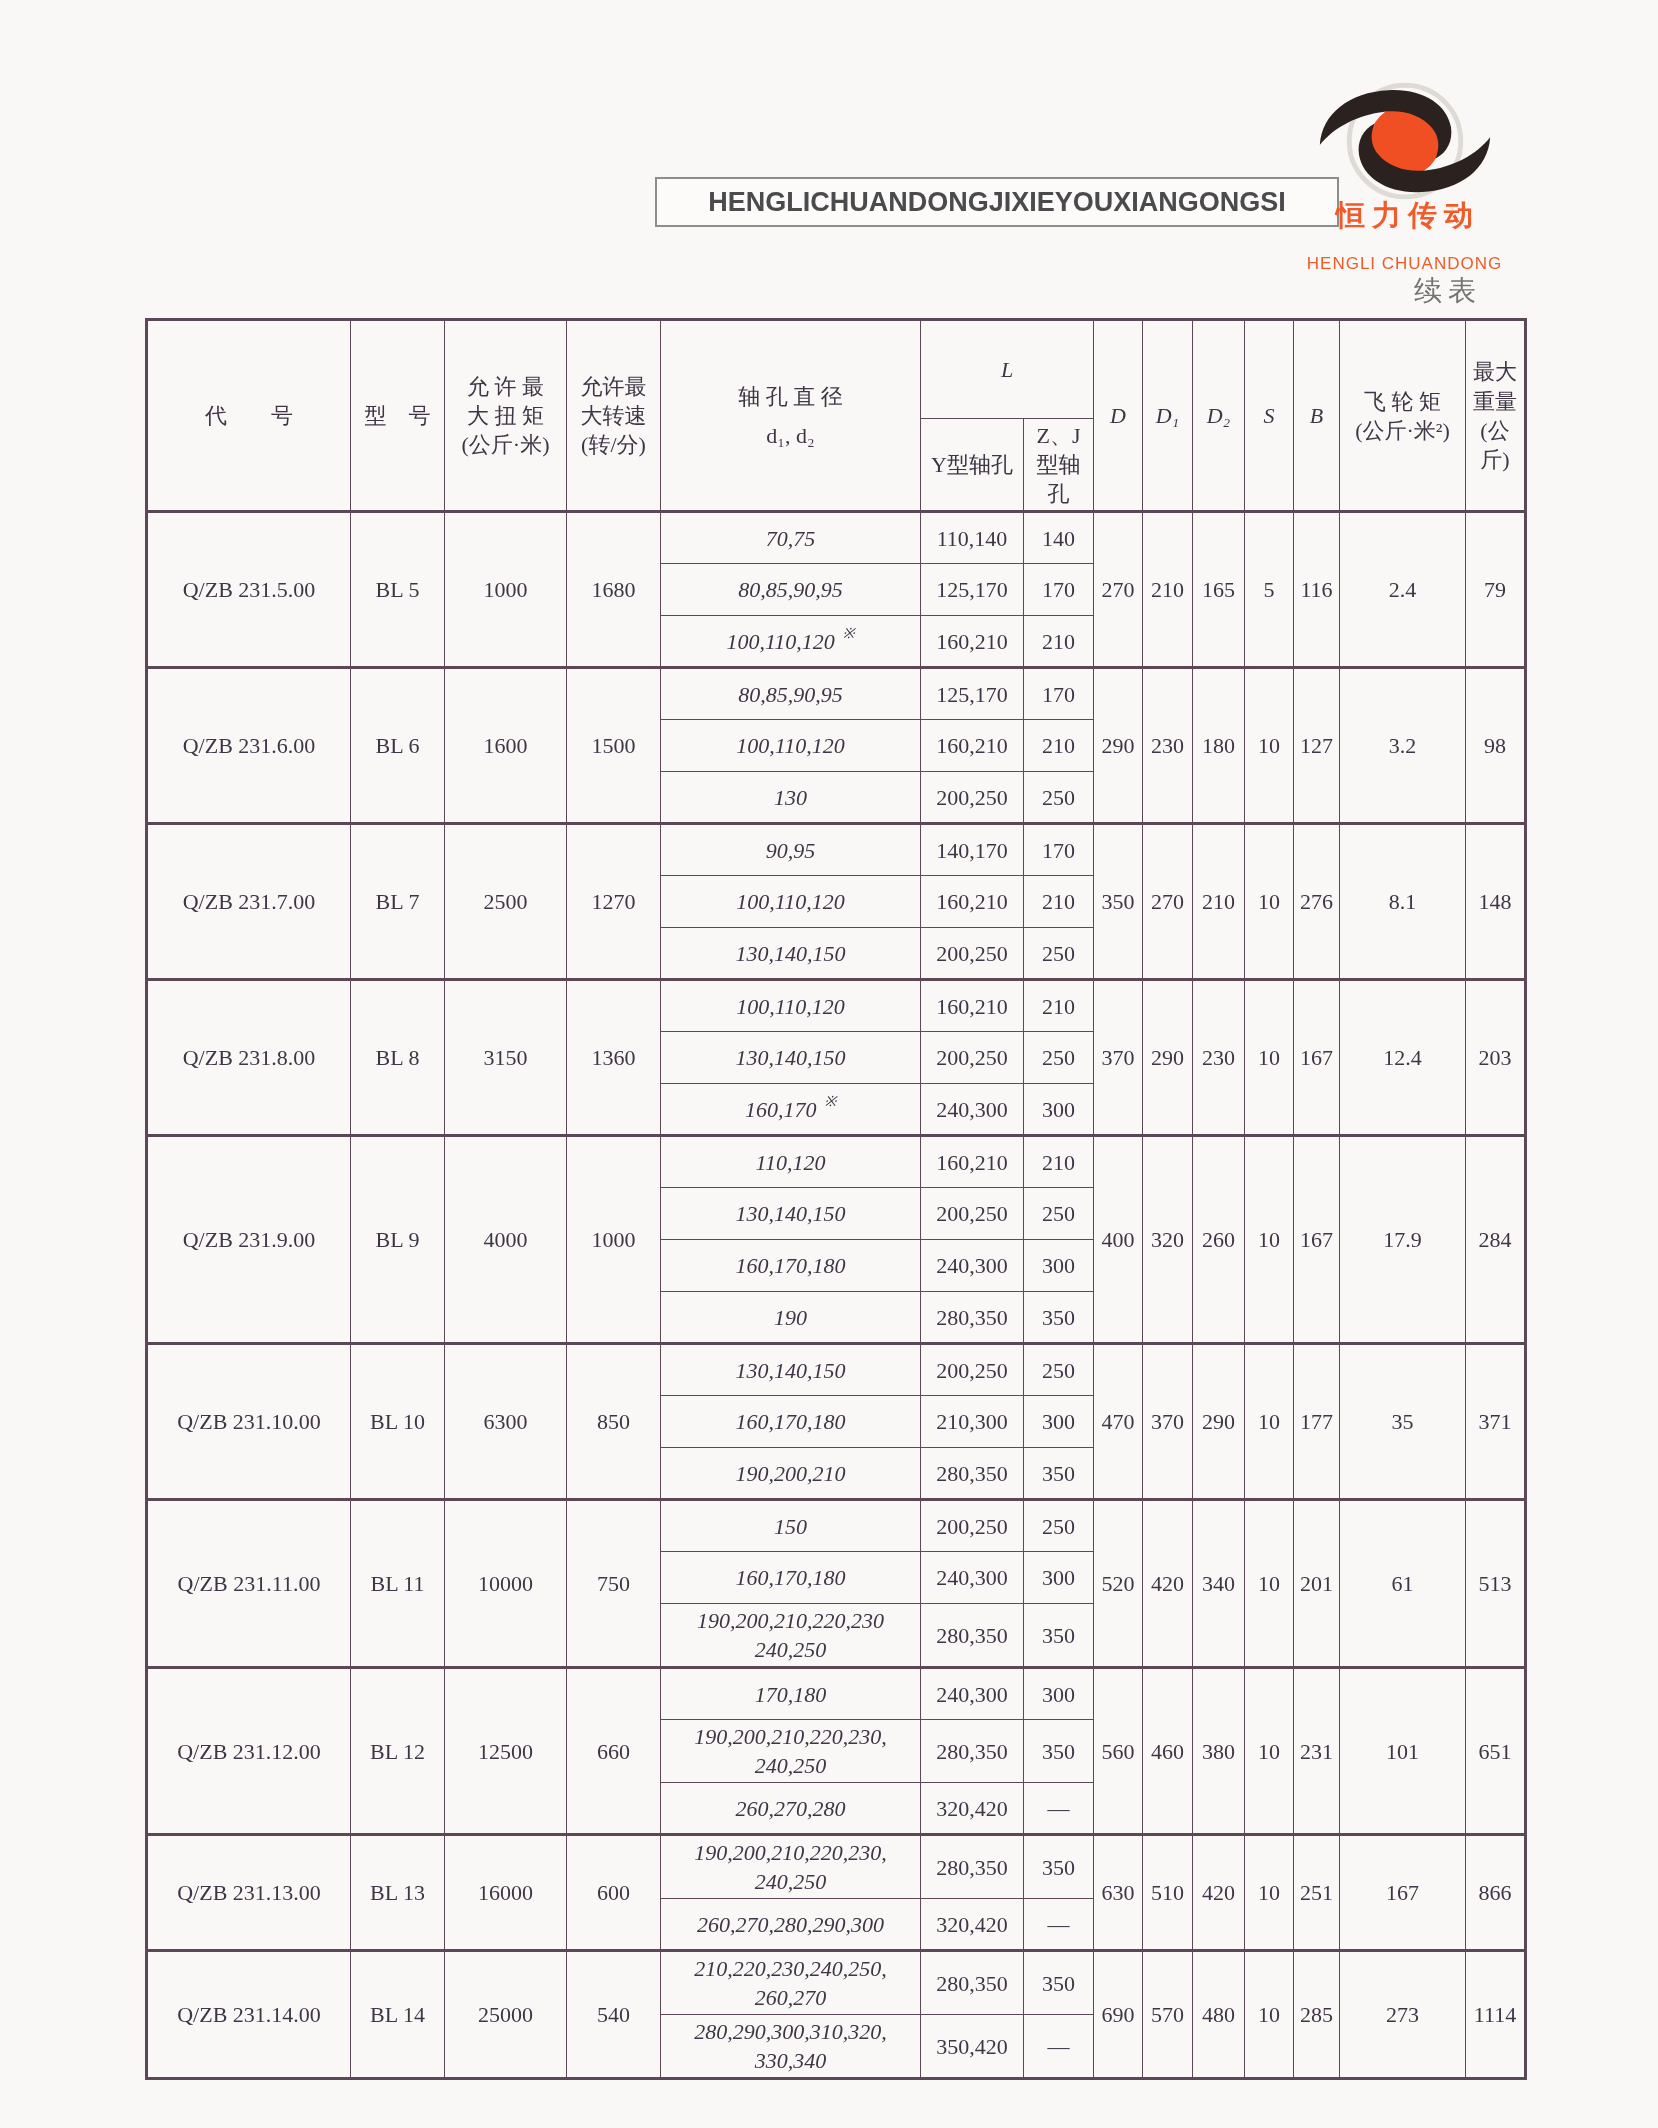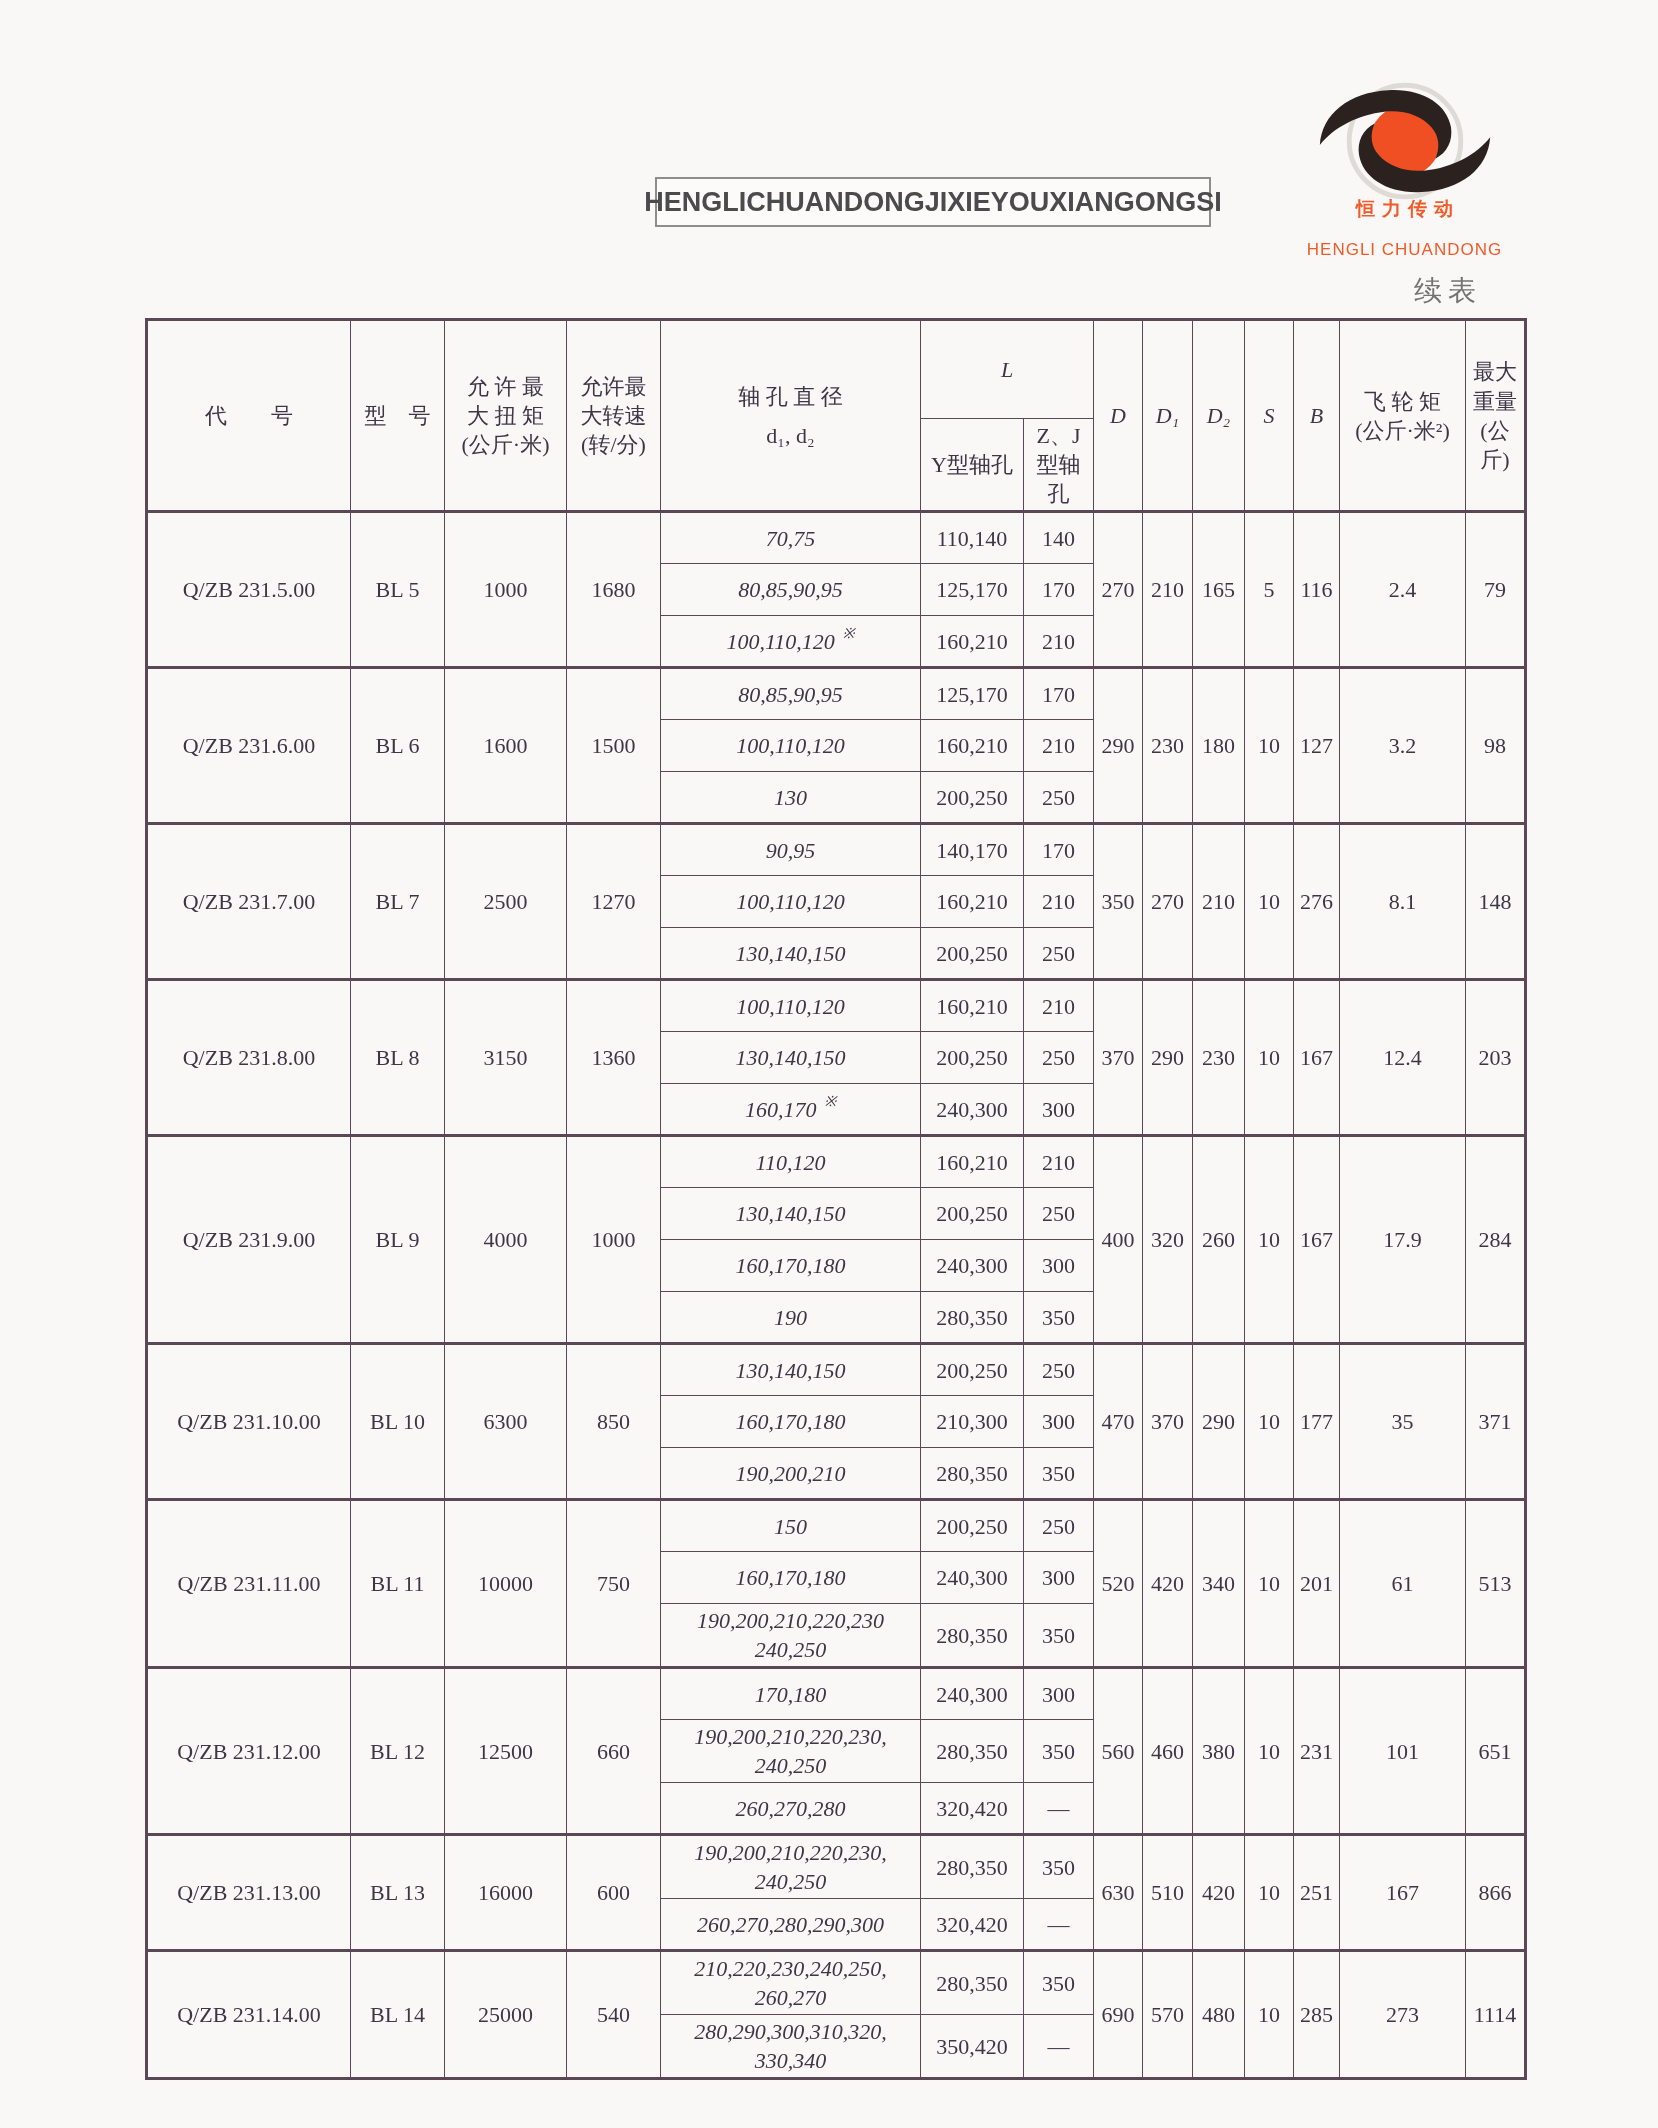--- a/index.html
+++ b/index.html
@@ -13,33 +13,33 @@
   
   .banner {
     position:absolute; left:655px; top:124px; width:588px; height:53px;
     background: var(--banner-orange, #f05a2e);
     color:#ffffff; display:flex; align-items:center; justify-content:center;
     font-family:"DejaVu Sans","Liberation Sans",sans-serif;
     font-weight:bold; font-size:37px; letter-spacing:19px; text-indent:19px;
     white-space:nowrap;
   }
   .pinyin-box {
-    position:absolute; left:655px; top:177px; width:556px; height:50px;
+    position:absolute; left:655px; top:177px; width:684px; height:50px;
     border:2.5px solid #8f8d8b; background:#fcfbfa; box-sizing:border-box;
     display:flex; align-items:center; justify-content:center;
     font-family:"Liberation Sans","DejaVu Sans",sans-serif;
     font-weight:bold; font-size:27px; color:#4b4b4d; letter-spacing:0px;
     white-space:nowrap;
   }
   .logo { position:absolute; left:1297px; top:78px; width:215px; text-align:center; }
   .logo svg { display:block; margin:0 auto; }
   .logo-cn {
     color: var(--logo-orange, #f15a29);
     font-family:"DejaVu Sans","Liberation Sans",sans-serif;
-    font-weight:bold; font-size:19px; letter-spacing:7px; text-indent:7px;
+    font-weight:bold; font-size:29px; letter-spacing:7px; text-indent:7px;
     margin-top:-14px; white-space:nowrap;
   }
   .logo-en {
     color: var(--logo-orange, #f15a29);
     font-family:"Liberation Sans","DejaVu Sans",sans-serif;
     font-size:17px; letter-spacing:1px; margin-top:18px; white-space:nowrap;
   }
   .continued {
     position:absolute; left:1414px; top:272px;
     font-size:28px; letter-spacing:6px; color:#737373; white-space:nowrap;

